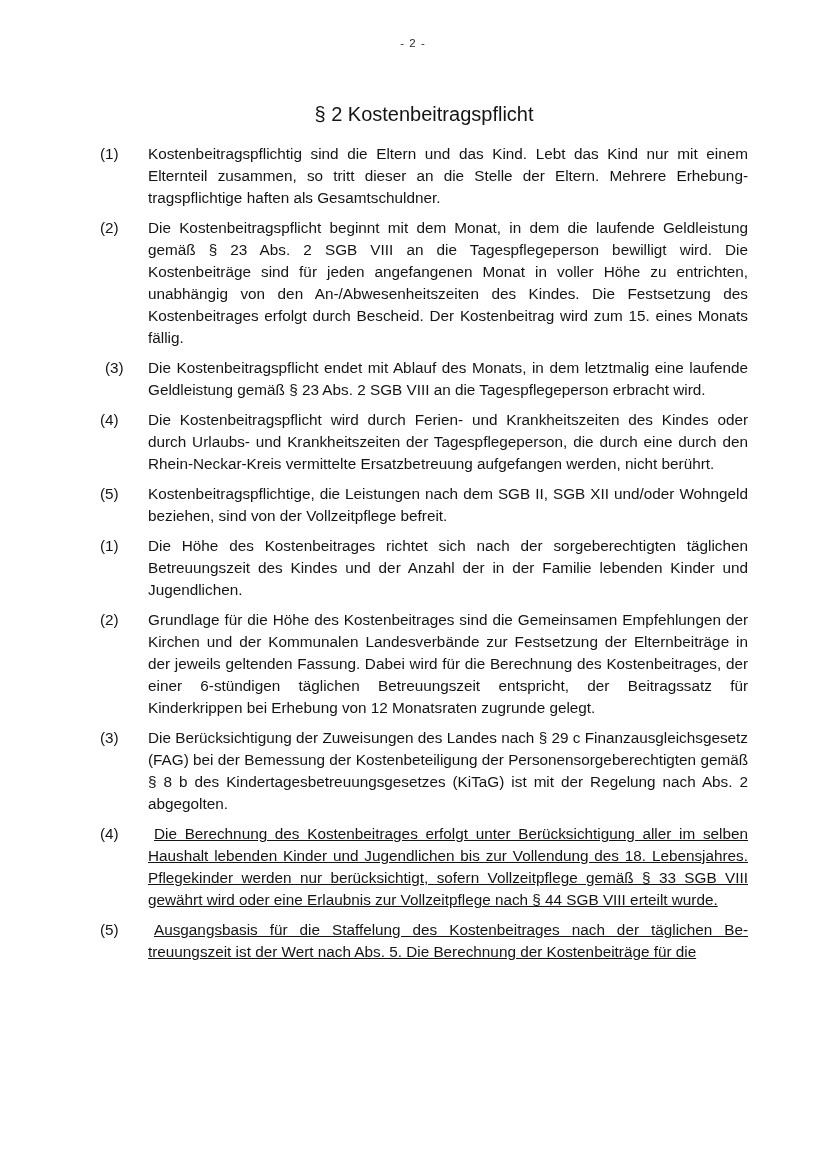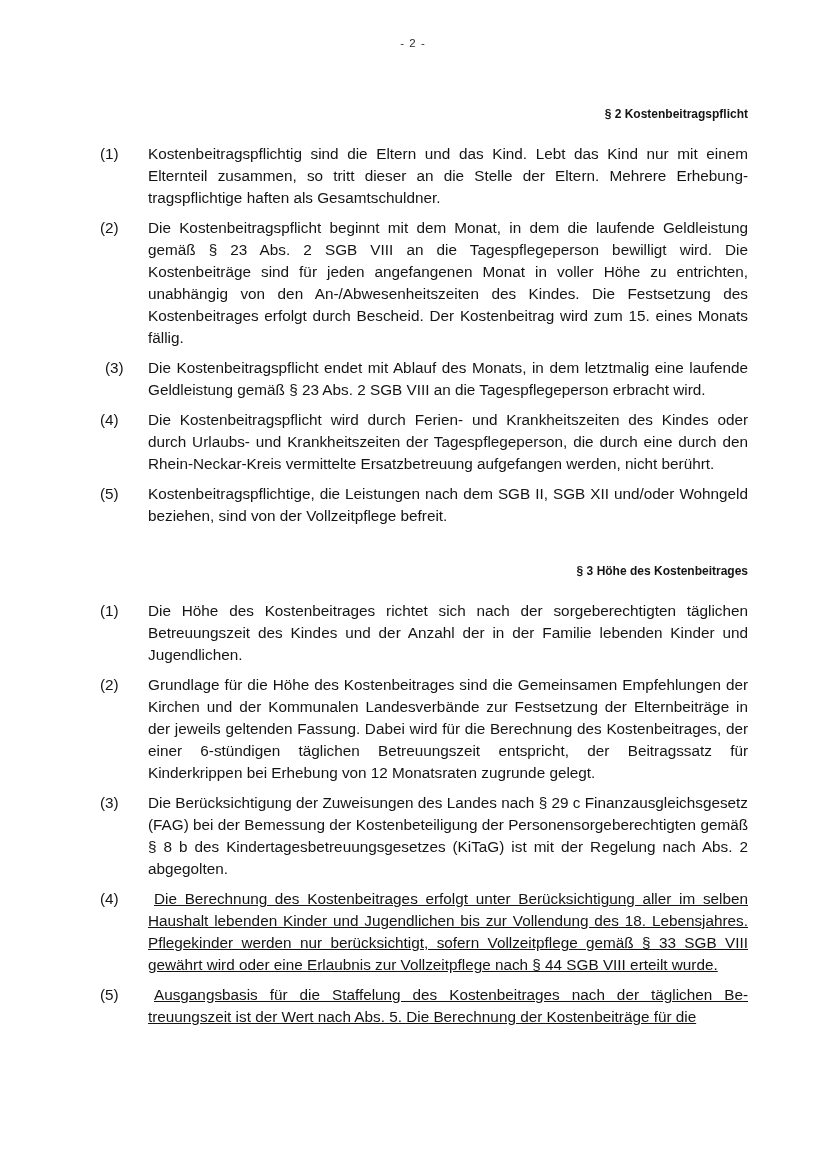--- a/index.html
+++ b/index.html
@@ -22,24 +22,24 @@
     font-size: 11.5px;
     line-height: 14px;
     letter-spacing: 1px;
     color: #2a2a2a;
   }
   .content {
     margin-left: 100px;
     width: 648px;
   }
   .heading {
-    font-size: 12px;
-    font-weight: bold;
+    font-size: 20px;
+    font-weight: normal;
     line-height: 22px;
-    text-align: right;
+    text-align: center;
     margin: 33px 0 18px 0;
   }
   .h-first {
     margin-top: 53px;
   }
   .para {
     display: grid;
     grid-template-columns: 48px 600px;
     margin: 0 0 8px 0;
     font-size: 15.3px;
@@ -90,21 +90,20 @@
     <div class="para">
       <span class="num">(4)</span>
       <div class="text">Die Kostenbeitragspflicht wird durch Ferien- und Krankheitszeiten des Kindes oder durch Urlaubs- und Krankheitszeiten der Tagespflegeperson, die durch eine durch den Rhein-Neckar-Kreis vermittelte Ersatzbetreuung aufgefangen werden, nicht berührt.</div>
     </div>
 
     <div class="para">
       <span class="num">(5)</span>
       <div class="text">Kostenbeitragspflichtige, die Leistungen nach dem SGB II, SGB XII und/oder Wohngeld beziehen, sind von der Vollzeitpflege befreit.</div>
     </div>
 
-    <div class="heading">§ 3 Höhe des Kostenbeitrages</div>
 
     <div class="para">
       <span class="num">(1)</span>
       <div class="text">Die Höhe des Kostenbeitrages richtet sich nach der sorgeberechtigten täglichen Betreuungszeit des Kindes und der Anzahl der in der Familie lebenden Kinder und Jugendlichen.</div>
     </div>
 
     <div class="para">
       <span class="num">(2)</span>
       <div class="text">Grundlage für die Höhe des Kostenbeitrages sind die Gemeinsamen Empfehlun­gen der Kirchen und der Kommunalen Landesverbände zur Festsetzung der El­ternbeiträge in der jeweils geltenden Fassung. Dabei wird für die Berechnung des Kostenbeitrages, der einer 6-stündigen täglichen Betreuungszeit entspricht, der Beitragssatz für Kinderkrippen bei Erhebung von 12 Monatsraten zugrunde gelegt.</div>
     </div>

